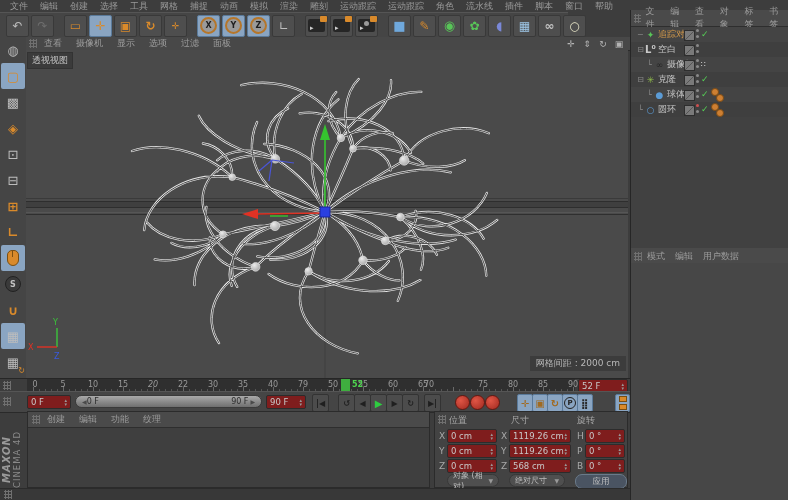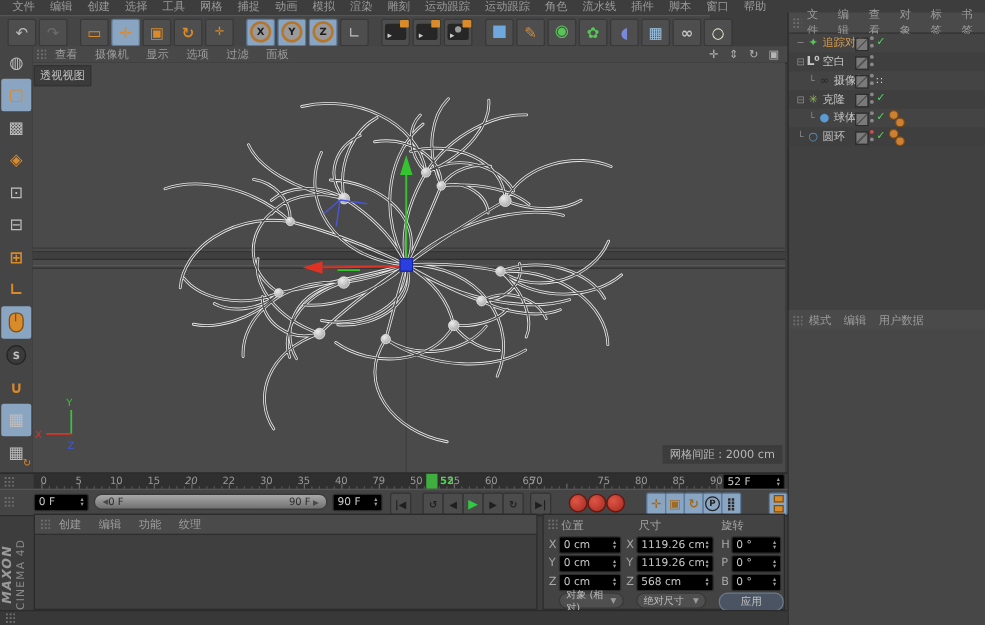--- a/index.html
+++ b/index.html
@@ -72,21 +72,21 @@
   .attrmenu{position:absolute;left:0;top:238px;width:158px;}
   .attrbody{position:absolute;left:0;top:253px;width:158px;height:237px;background:#474747;}
   
   .tlrow{left:0;top:378px;width:630px;height:13px;background:#3d3d3d;border-top:1px solid #262626;}
   .ruler{position:absolute;left:27px;top:0;width:548px;height:13px;background:#2f2f2f;}
   .tk{position:absolute;bottom:0;width:1px;height:3px;background:#555;}
   .tk5{height:5px;background:#6a6a6a;}
   .tklbl{position:absolute;top:1px;transform:translateX(-50%);font-size:8px;color:#9a9a9a;}
   .playhead{position:absolute;top:0;width:9px;height:13px;background:#3fae3f;}
   .phlbl{position:absolute;top:1px;font-size:8px;font-weight:bold;color:#4ed44e;}
-  .fld{position:absolute;height:14px;background:#000000;border:1px solid #2c2c2c;border-radius:2px;
+  .fld{position:absolute;height:14px;background:#7f1d1d;border:1px solid #2c2c2c;border-radius:2px;
        color:#c8c8c8;font-size:8.5px;display:flex;align-items:center;padding:0 3px;box-sizing:border-box;}
   .spin{margin-left:auto;display:flex;flex-direction:column;font-size:5px;line-height:4px;color:#9a9a9a;}
   
   .transport{left:0;top:391px;width:630px;height:20px;background:#454545;border-top:1px solid #555;border-bottom:1px solid #2a2a2a;}
   .range{position:absolute;left:75px;top:3px;width:187px;height:13px;border-radius:8px;
          background:linear-gradient(#a9a9a9,#6f6f6f);border:1px solid #3a3a3a;color:#2e2e2e;font-size:8px;
          display:flex;align-items:center;padding:0 6px;box-sizing:border-box;}
   .range .rr{margin-left:auto;}
   .trn{position:absolute;top:2px;width:15px;height:16px;background:#4c4c4c;border:1px solid #333;border-radius:2px;
        display:flex;align-items:center;justify-content:center;font-size:8px;font-weight:bold;color:#1f1f1f;}

